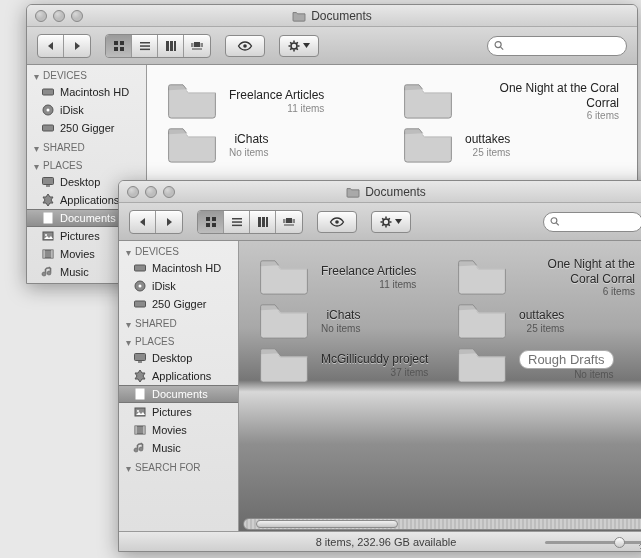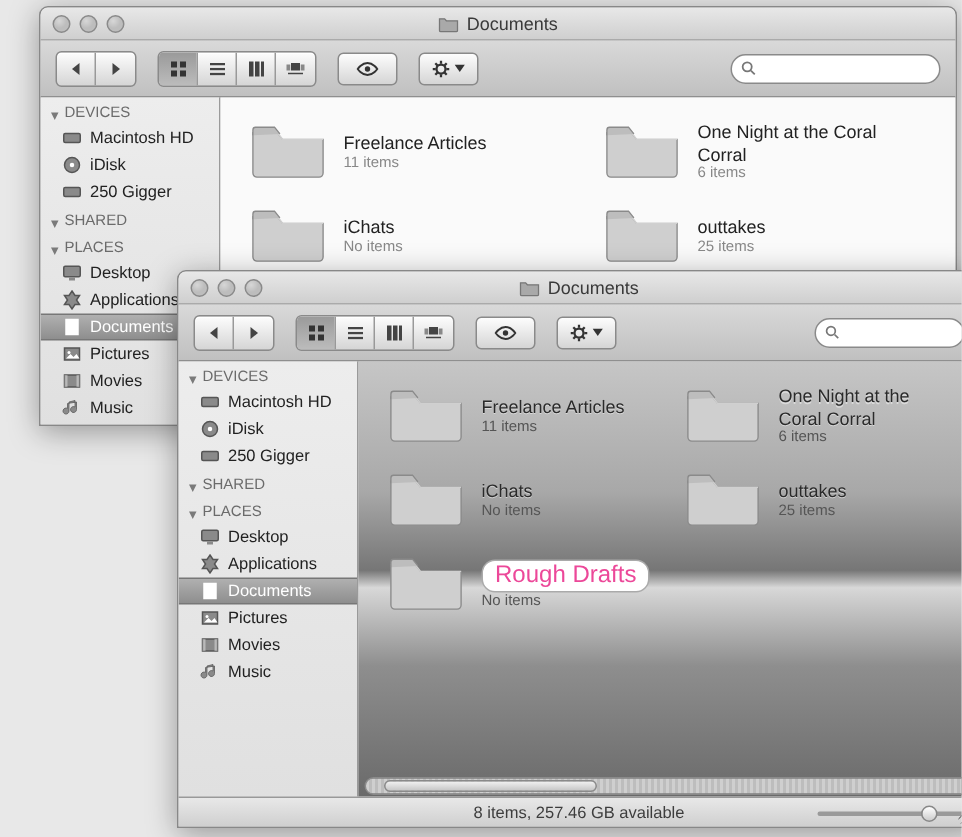--- a/index.html
+++ b/index.html
@@ -123,37 +123,38 @@
   .content {
     flex:1; overflow:hidden; position:relative;
   }
   .content.plain { background: #fafafa; }
   .content.sunset {
     background: linear-gradient(#c6c6c6 0%, #a8a8a8 30%, #767676 48%, #d8d8d8 52%, #8e8e8e 70%, #6a6a6a 100%);
   }
   .grid {
     display:grid;
     grid-template-columns: 1fr 1fr;
-    gap: 12px 18px;
+    gap: 0 18px;
     padding: 14px 18px 10px 18px;
+    text-align: right;
   }
   .folderitem {
     display:flex; align-items:center; gap:10px;
     min-width:0;
   }
   .foldericon {
     width:54px; height:44px; flex:0 0 54px;
   }
   .folderlabel { font-size:12px; color:#222; line-height:1.2; }
   .content.sunset .folderlabel { color:#2a2a2a; text-shadow:0 1px 0 #eee9; }
   .foldersub { font-size:10px; color:#888; }
   .content.sunset .foldersub { color:#555; }
   .editlabel {
     background:#fff; border:1px solid #aaa; border-radius:9px;
-    padding: 1px 8px; font-size:16px; color:#ec4899;
+    padding: 1px 8px; font-size:13px; color:#737373;
     display:inline-block;
   }
   .statusbar {
     height:20px; background:linear-gradient(#e8e8e8,#cfcfcf);
     border-top:1px solid #999;
     display:flex; align-items:center; justify-content:center;
     font-size:11px; color:#3d3d3d;
     position:relative;
   }
   .resize-grip {
@@ -630,20 +631,26 @@
           <span>Movies</span>
         </div>
         <div class="sideitem">
           <span class="sideicon">
             <svg width="14" height="14" viewBox="0 0 14 14">
               <path d="M5 3v6a2 2 0 1 1-1-1.7V4l6-1v5a2 2 0 1 1-1-1.7V2z" fill="#8a8a8a" stroke="#555" stroke-width=".5"></path>
             </svg>
           </span>
           <span>Music</span>
         </div>
+        <div class="sidehdr">
+          <svg width="7" height="7" viewBox="0 0 7 7">
+            <path d="M1 1h5L3.5 6z" fill="#7a7a7a"></path>
+          </svg>
+          <span>SEARCH FOR</span>
+        </div>
       </div>
     <div class="content sunset">
       <div class="grid" id="grid1" style="padding-bottom:24px">
           <div class="folderitem">
             <div class="foldericon">
               <svg viewBox="0 0 60 48" width="54" height="44">
                 <path d="M4 10h18l4 5h30v25a3 3 0 0 1-3 3H7a3 3 0 0 1-3-3z" fill="#cfcfcf" stroke="#8a8a8a"></path>
                 <path d="M4 10h18l4 5h30" fill="none" stroke="#fff" stroke-opacity=".6"></path>
                 <path d="M4 12V8a2 2 0 0 1 2-2h14l4 5" fill="#bdbdbd" stroke="#8a8a8a"></path>
               </svg>
@@ -693,31 +700,44 @@
             </div>
           </div>
           <div class="folderitem">
             <div class="foldericon">
               <svg viewBox="0 0 60 48" width="54" height="44">
                 <path d="M4 10h18l4 5h30v25a3 3 0 0 1-3 3H7a3 3 0 0 1-3-3z" fill="#cfcfcf" stroke="#8a8a8a"></path>
                 <path d="M4 10h18l4 5h30" fill="none" stroke="#fff" stroke-opacity=".6"></path>
                 <path d="M4 12V8a2 2 0 0 1 2-2h14l4 5" fill="#bdbdbd" stroke="#8a8a8a"></path>
               </svg>
             </div>
+            <div>
+              <div class="folderlabel">McGillicuddy project</div>
+              <div class="foldersub">37 items</div>
+            </div>
+          </div>
+          <div class="folderitem">
+            <div class="foldericon">
+              <svg viewBox="0 0 60 48" width="54" height="44">
+                <path d="M4 10h18l4 5h30v25a3 3 0 0 1-3 3H7a3 3 0 0 1-3-3z" fill="#cfcfcf" stroke="#8a8a8a"></path>
+                <path d="M4 10h18l4 5h30" fill="none" stroke="#fff" stroke-opacity=".6"></path>
+                <path d="M4 12V8a2 2 0 0 1 2-2h14l4 5" fill="#bdbdbd" stroke="#8a8a8a"></path>
+              </svg>
+            </div>
             <div><span class="editlabel">Rough Drafts</span><div class="foldersub">No items</div></div>
           </div>
         </div>
       <div class="hscroll">
         <div class="track">
             <div class="thumb"></div>
           </div>
       </div>
     </div>
   </div>
   <div class="statusbar">
-    <span>8 items, 257.46 GB available</span>
+    <span>8 items, 232.96 GB available</span>
     <div class="slider">
       <div class="track"></div>
         <div class="knob"></div>
     </div>
     <div class="resize-grip"></div>
   </div>
 </div>
 
 </body></html>

